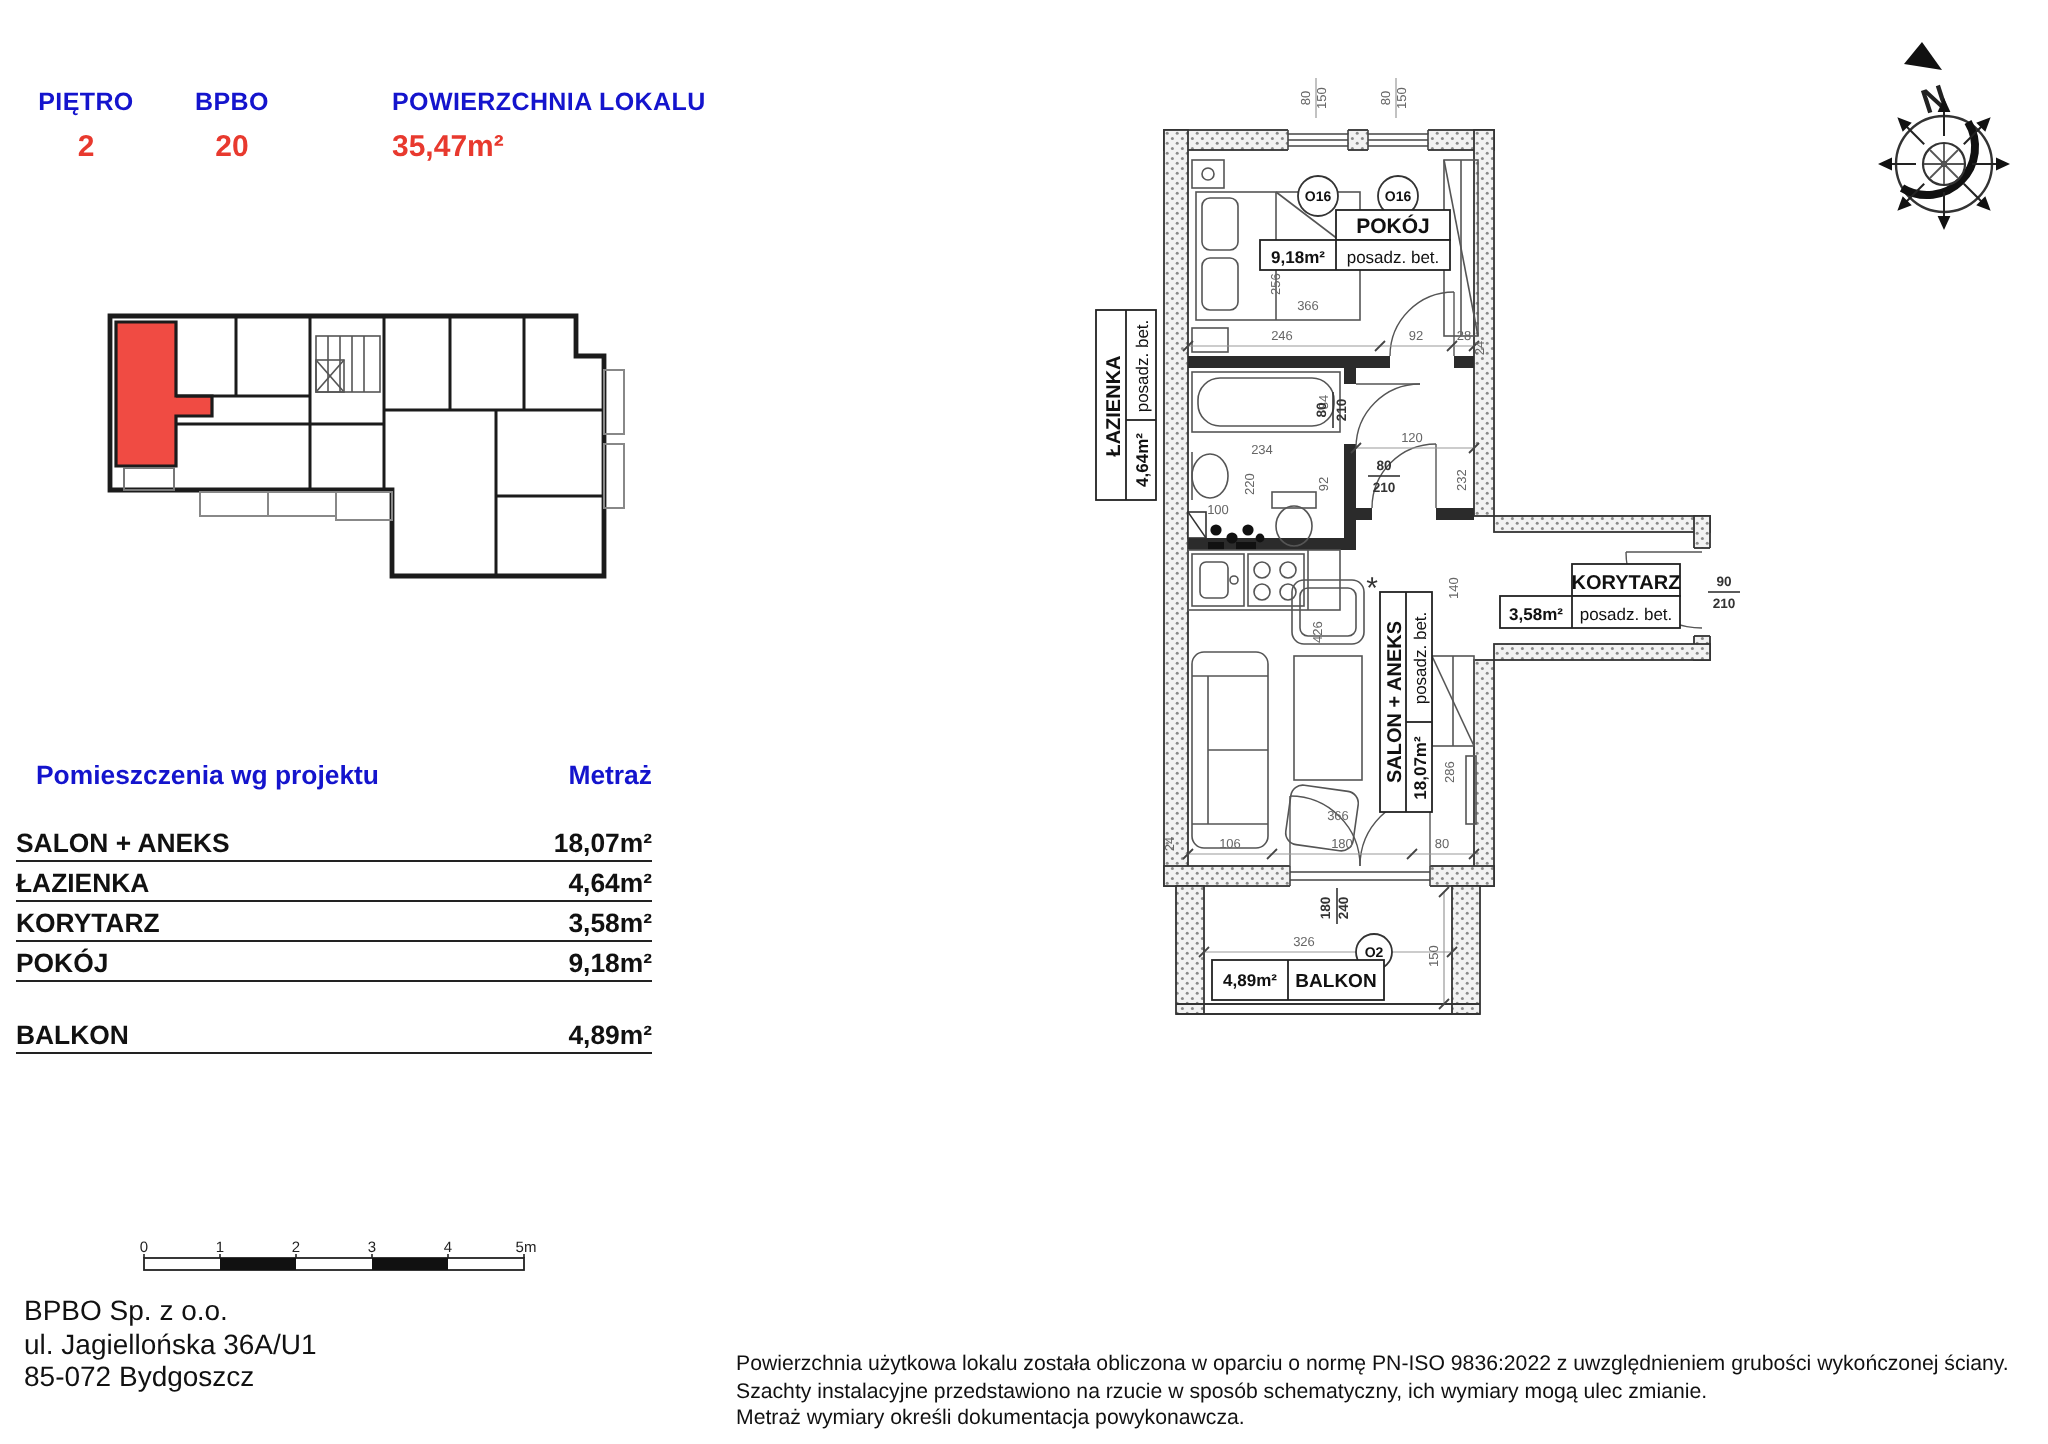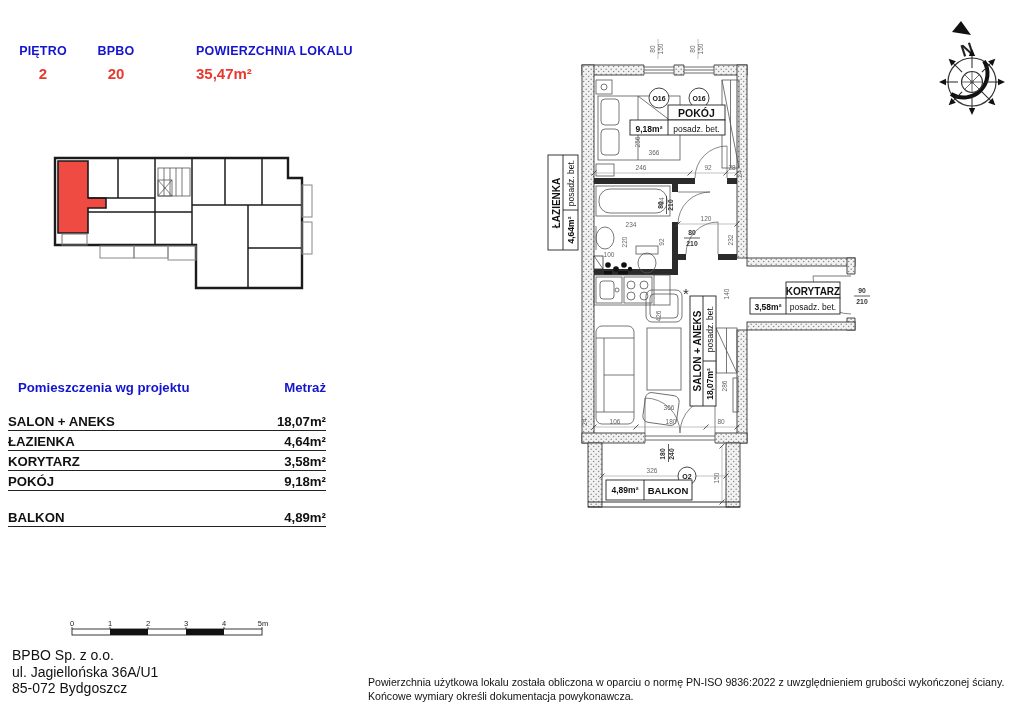--- a/index.html
+++ b/index.html
@@ -143,21 +143,22 @@
   </g>
 </svg>
 
 <div class="company">
   <div>BPBO Sp. z o.o.</div>
   <div>ul. Jagiellońska 36A/U1</div>
   <div>85-072 Bydgoszcz</div>
 </div>
 <div class="disclaimer">
   <div>Powierzchnia użytkowa lokalu została obliczona w oparciu o normę PN-ISO 9836:2022 z uwzględnieniem grubości wykończonej ściany.</div>
-  <div>Końcowe wymiary określi dokumentacja powykonawcza.</div>
+  <div>Szachty instalacyjne przedstawiono na rzucie w sposób schematyczny, ich wymiary mogą ulec zmianie.</div>
+  <div>Metraż wymiary określi dokumentacja powykonawcza.</div>
 </div>
 
 <svg id="compass" width="82" height="100" viewBox="0 0 82 100">
   <polygon points="30,1 40,15 21,12" fill="#111"></polygon>
   <text x="30" y="36" font-size="17" font-weight="bold" fill="#222" transform="rotate(-18 34 30)">N</text>
   <g>
     <circle cx="41" cy="62" r="24" fill="none" stroke="#333" stroke-width="1.2"></circle>
     <path d="M53,41 A24,24 0 0 1 20,74" fill="none" stroke="#111" stroke-width="4"></path>
     <circle cx="41" cy="62" r="10.5" fill="none" stroke="#333" stroke-width="1.1"></circle>
     <circle cx="41" cy="62" r="1.6" fill="#111"></circle>

